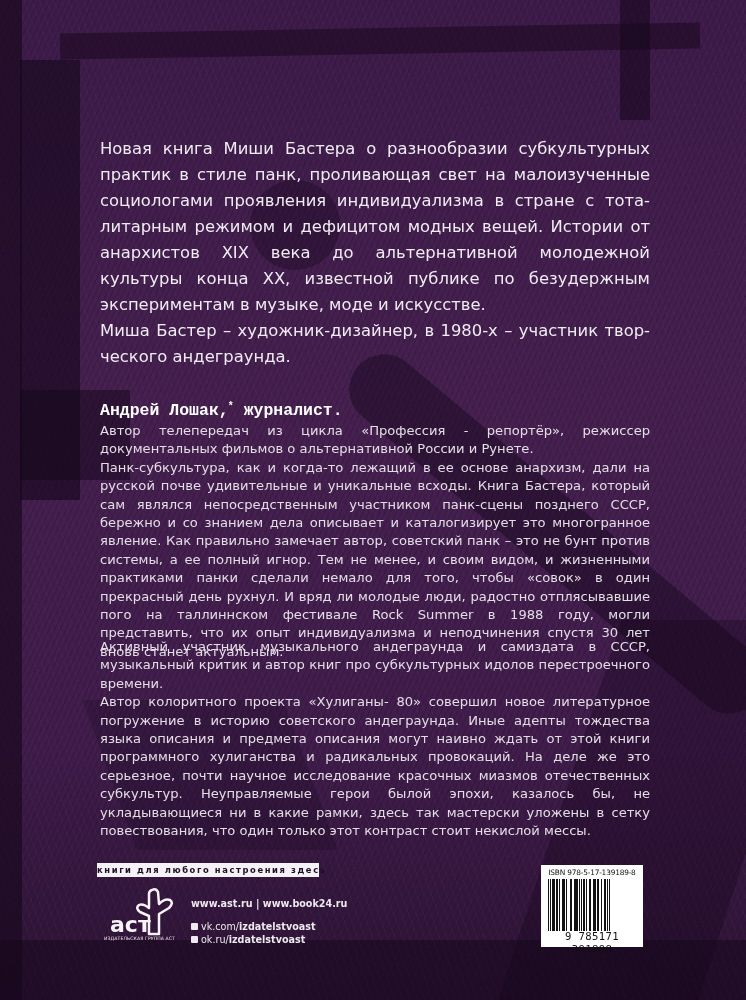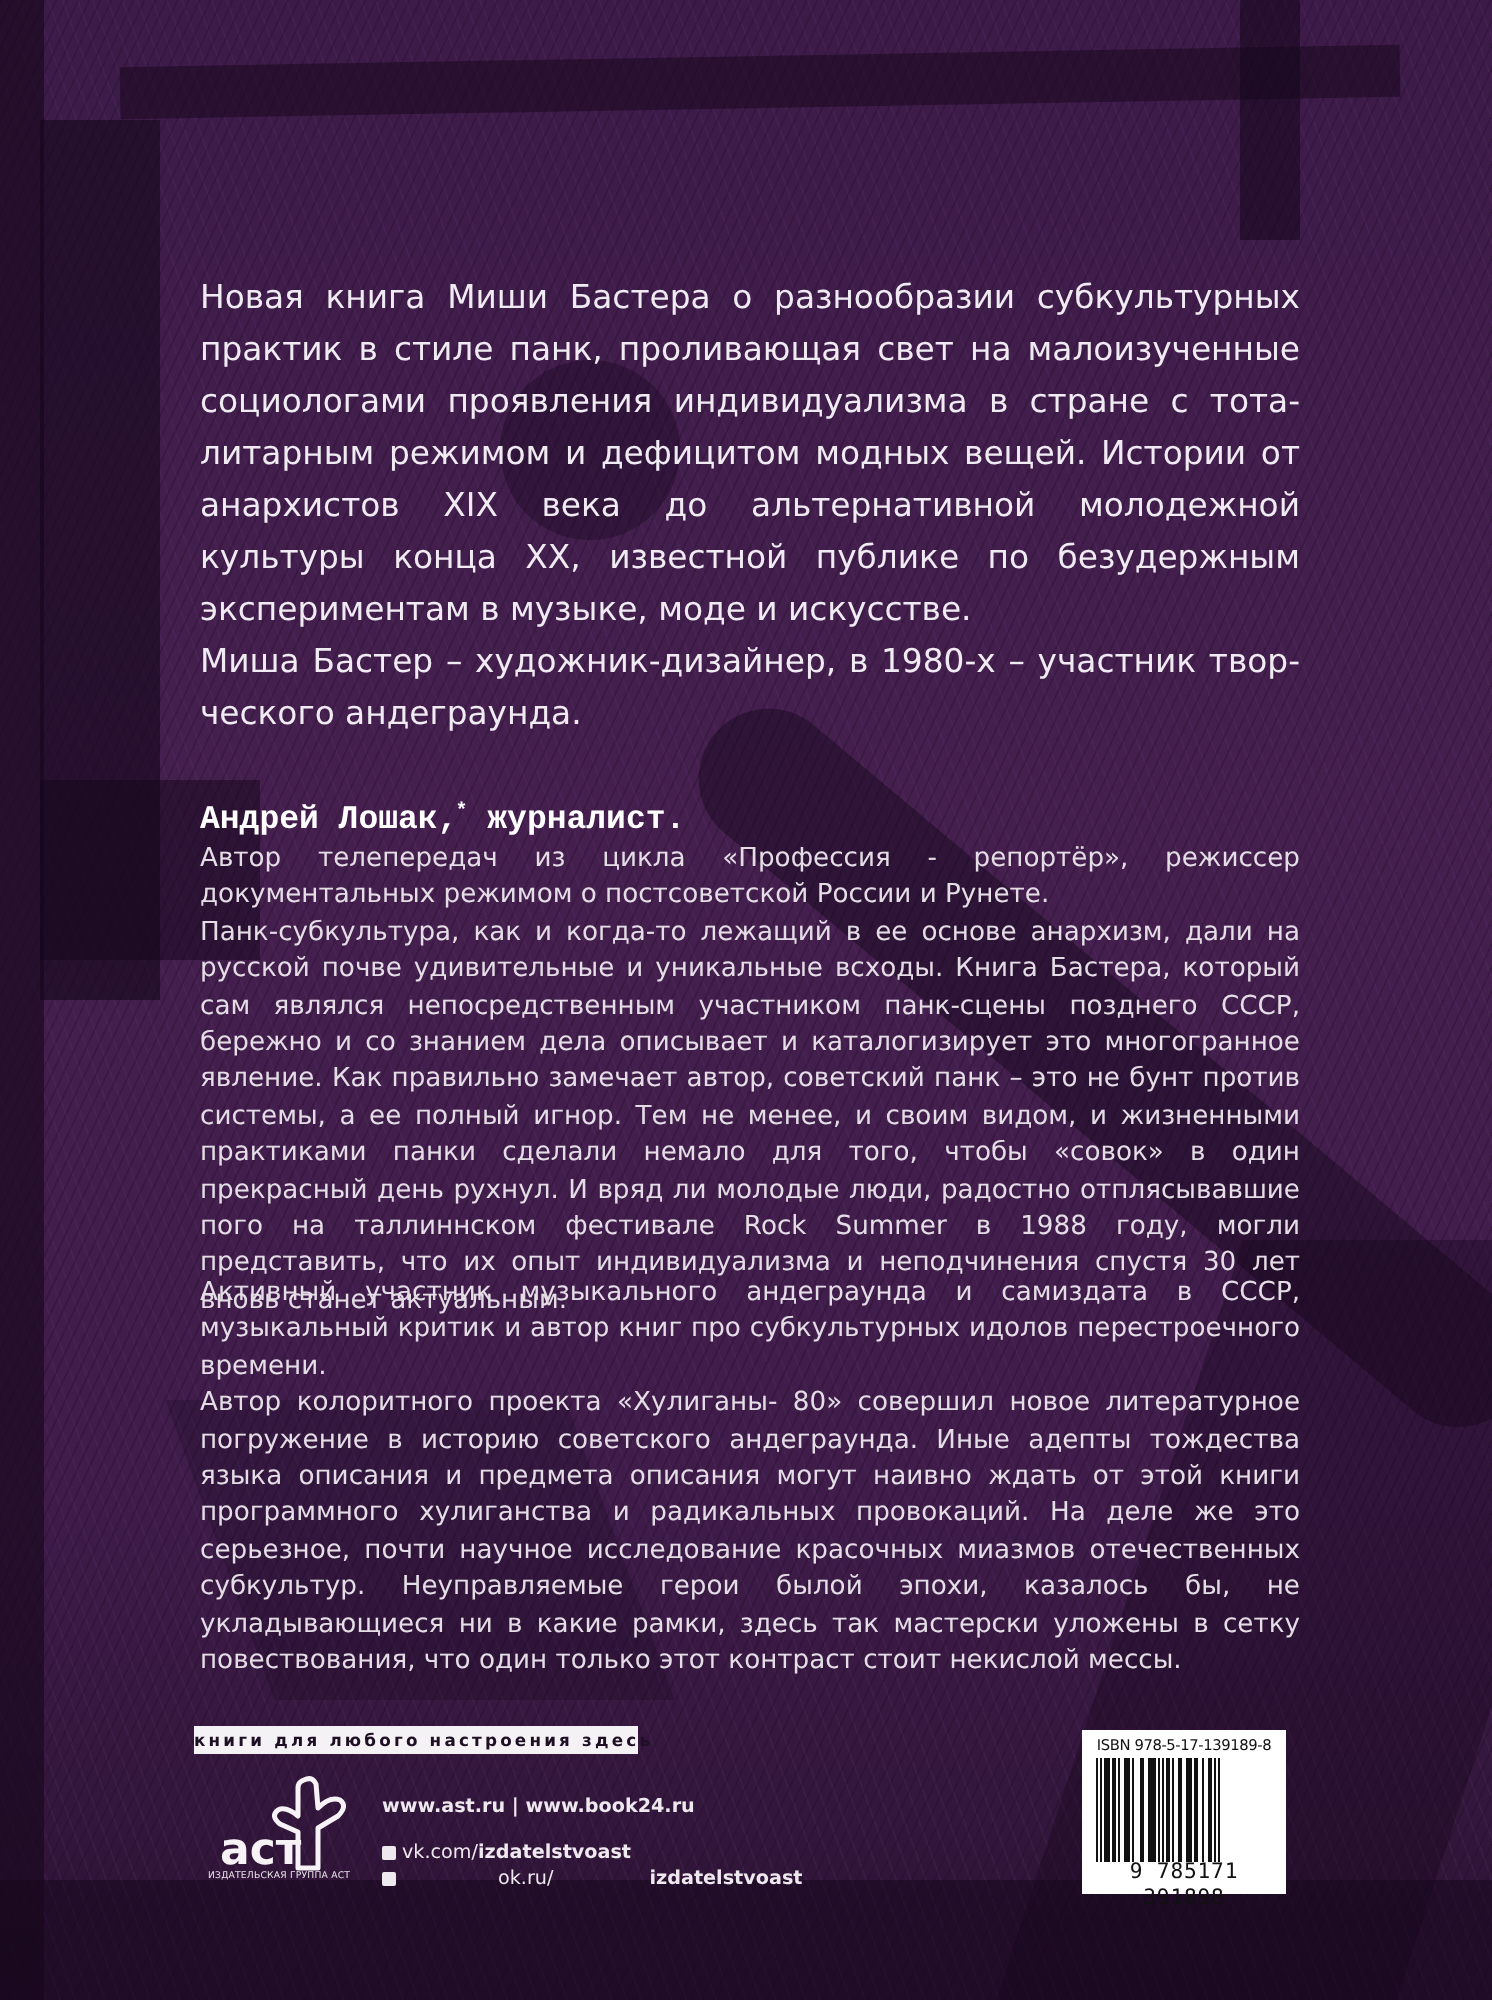--- a/index.html
+++ b/index.html
@@ -57,21 +57,21 @@
       font-size: 8.4px; font-weight: bold; letter-spacing: 1.6px;
       line-height: 14px; text-align: right; white-space: nowrap;
     }
     .logo { position: absolute; left: 108px; top: 888px; width: 70px; height: 52px; }
     .logo-sub {
       position: absolute; left: 104px; top: 936px; width: 80px;
       font-size: 4.6px; color: #e9e3ea; white-space: nowrap; letter-spacing: 0.1px;
     }
     .links { position: absolute; left: 191px; top: 897px; font-size: 9.6px; color: #eee8ef; font-weight: bold; }
     .links .row { display: flex; align-items: center; height: 13px; white-space: nowrap; }
-    .links .row + .row { margin-top: 0; gap: 48px; }
+    .links .row + .row { margin-top: 0; }
     .links .gap { height: 10px; }
     .soc-icon {
       display: inline-block; width: 7px; height: 7px; background: #eee8ef; margin-right: 3px;
       border-radius: 1px; position: relative;
     }
     .links .light { font-weight: normal; }
 
     .barcode {
       position: absolute; left: 541px; top: 865px; width: 102px; height: 82px;
       background: #ffffff; padding: 3px 4px 12px 4px;
@@ -103,21 +103,21 @@
 <section class="content intro">
   <p>Новая книга Миши Бастера о разнообразии субкультурных практик в стиле панк, проливающая свет на малоизученные социологами проявления индивидуализма в стране с тота-литарным режимом и дефицитом модных  вещей. Истории от анархистов XIX века до альтернативной молодежной культуры конца XX, известной публике по  безудержным экспериментам в музыке, моде и искусстве.</p>
   <p>Миша Бастер – художник-дизайнер, в 1980-х – участник твор-ческого андеграунда.</p>
 </section>
 
 <section class="content r1">
   <div class="review-name">
     <span>Андрей Лошак,</span><sup>*</sup><span> журналист.</span>
   </div>
   <div class="review-body">
-    <p>Автор телепередач из цикла «Профессия - репортёр», режиссер документальных режимом о постсоветской России и Рунете.</p>
+    <p>Автор телепередач из цикла «Профессия - репортёр», режиссер документальных фильмов о альтернативной России и Рунете.</p>
     <p>Панк-субкультура, как и когда-то лежащий в ее основе анархизм, дали на русской почве удивительные и уникальные всходы. Книга Бастера, который сам являлся непосредственным участником панк-сцены позднего СССР, бережно и со знанием дела описывает и каталогизирует это многогранное явление. Как правильно замечает автор, советский панк – это не бунт против системы, а ее полный игнор. Тем не менее, и своим видом, и жизненными практиками панки сделали немало для того, чтобы «совок» в один прекрасный день рухнул. И вряд ли молодые люди, радостно отплясывавшие пого на таллиннском фестивале Rock Summer в 1988 году, могли представить, что их опыт индивидуализма и неподчинения спустя 30 лет вновь станет актуальным.</p>
   </div>
 </section>
 
 <section class="content r2">
   <div class="review-body">
     <p>Активный участник музыкального андеграунда и самиздата в СССР, музыкальный критик и автор книг про субкультурных идолов перестроечного времени.</p>
     <p>Автор колоритного проекта «Хулиганы- 80» совершил новое литературное погружение в историю советского андеграунда. Иные адепты тождества языка описания и предмета описания могут наивно ждать от этой книги программного хулиганства и радикальных провокаций. На деле же это серьезное, почти научное исследование красочных миазмов отечественных субкультур. Неуправляемые герои былой эпохи, казалось бы, не укладывающиеся ни в какие рамки, здесь так мастерски уложены в сетку повествования, что один только этот контраст стоит некислой мессы.</p>
   </div>
 </section>

